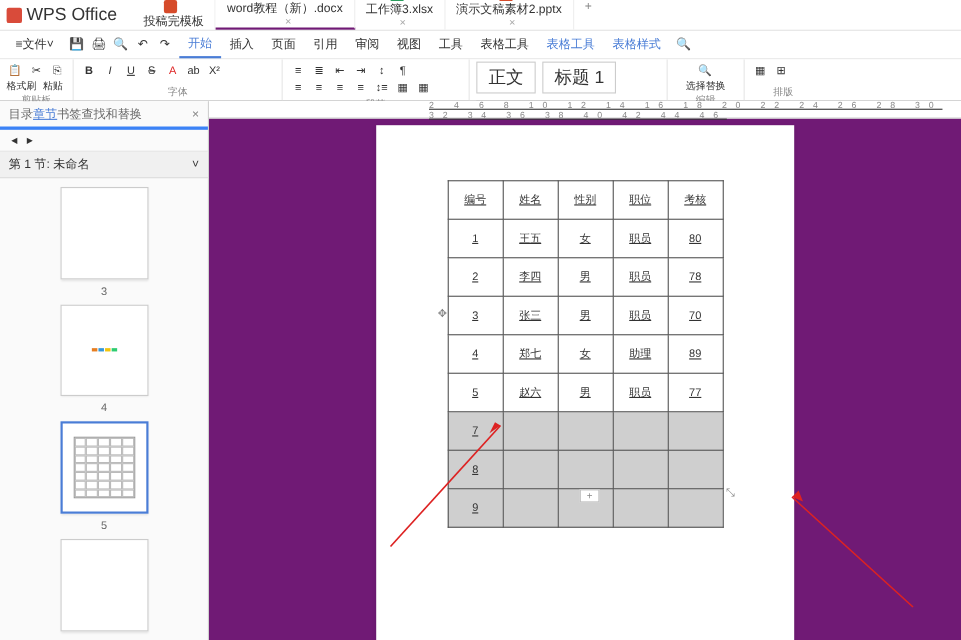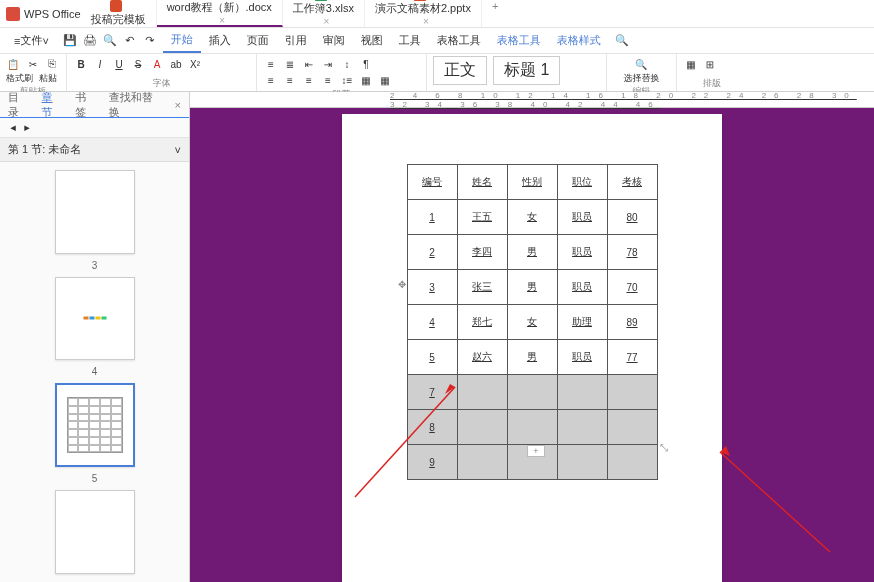--- a/index.html
+++ b/index.html
@@ -1,21 +1,21 @@
 <!DOCTYPE html>
 <html><head>
 <meta charset="utf-8">
 <style>
   * { box-sizing: border-box; margin: 0; padding: 0; font-family: "Microsoft YaHei", sans-serif; }
   body { width: 874px; height: 582px; background: #fff; overflow: hidden; font-size: 11px; color: #333; }
   
   
   .titlebar { height: 28px; background: #fff; display: flex; align-items: center; padding: 0 6px; border-bottom: 1px solid #e3e3e3; }
   .app-logo { width: 14px; height: 14px; background: #d94b3a; border-radius: 2px; margin-right: 4px; }
-  .app-name { font-size: 11px; }
+  .app-name { font-size: 16px; margin-right: 14px; }
   .tabs { display: flex; height: 100%; }
   .tab { display: flex; align-items: center; padding: 0 10px; border-right: 1px solid #eee; cursor: pointer; flex-direction: column; }
   .tab.active { background: #fff; border-bottom: 2px solid #701a75; }
   .tab-icon { width: 12px; height: 12px; border-radius: 2px; margin-right: 5px; }
   .tab-icon.w { background: #417ff9; }
   .tab-icon.s { background: #2a9d5c; }
   .tab-icon.p { background: #d64b2a; }
   .tab-add { padding: 0 10px; cursor: pointer; color: #888; }
   .tab-close { margin-left: 6px; color: #aaa; font-size: 10px; }
   
@@ -33,21 +33,21 @@
   .ribbon-icons { display: flex; gap: 3px; align-items: center; flex-wrap: wrap; }
   .ribbon-icon { width: 16px; height: 16px; border: 1px solid transparent; cursor: pointer; display: flex; align-items: center; justify-content: center; font-size: 10px; }
   .ribbon-label { font-size: 9px; color: #888; text-align: center; padding-bottom: 1px; }
   .font-select { border: 1px solid #ccc; height: 18px; font-size: 10px; width: 80px; }
   .style-box { border: 1px solid #ccc; padding: 3px 10px; font-size: 16px; cursor: pointer; min-width: 48px; text-align: center; }
   .sep { color: #ccc; }
   
   
   .content { display: flex; height: calc(100% - 92px); }
   .sidebar { width: 190px; border-right: 1px solid #d0d0d0; background: #fafafa; display: flex; flex-direction: column; }
-  .sidebar-tabs { height: 26px; display: flex; align-items: center; border-bottom: 1px solid #3b82f6; padding: 0 8px; gap: 12px; font-size: 11px; }
+  .sidebar-tabs { height: 26px; display: flex; align-items: center; border-bottom: 3px solid #3b82f6; padding: 0 8px; font-size: 11px; }
   .sidebar-tab { cursor: pointer; color: #666; }
   .sidebar-tab.active { color: #4a7dd6; text-decoration: underline; }
   .sidebar-close { margin-left: auto; cursor: pointer; color: #888; }
   .sidebar-nav { height: 20px; border-bottom: 1px solid #e3e3e3; display: flex; align-items: center; padding: 0 6px; }
   .sidebar-chapter { height: 24px; background: #f0f0f0; border-bottom: 1px solid #ddd; display: flex; align-items: center; padding: 0 8px; font-size: 11px; justify-content: space-between; }
   .thumbs { flex: 1; overflow-y: auto; padding: 8px 0; display: flex; flex-direction: column; align-items: center; gap: 6px; }
   .thumb { width: 80px; height: 110px; background: #fff; border: 1px solid #ccc; box-shadow: 0 1px 2px rgba(0,0,0,0.1); cursor: pointer; display: flex; align-items: center; justify-content: center; }
   .thumb.active { border: 2px solid #4a7dd6; }
   .thumb-num { font-size: 10px; color: #666; }
   .thumb-mini-table { width: 56px; height: 56px; border: 1px solid #999; display: grid; grid-template-columns: repeat(5,1fr); grid-template-rows: repeat(7,1fr); }

